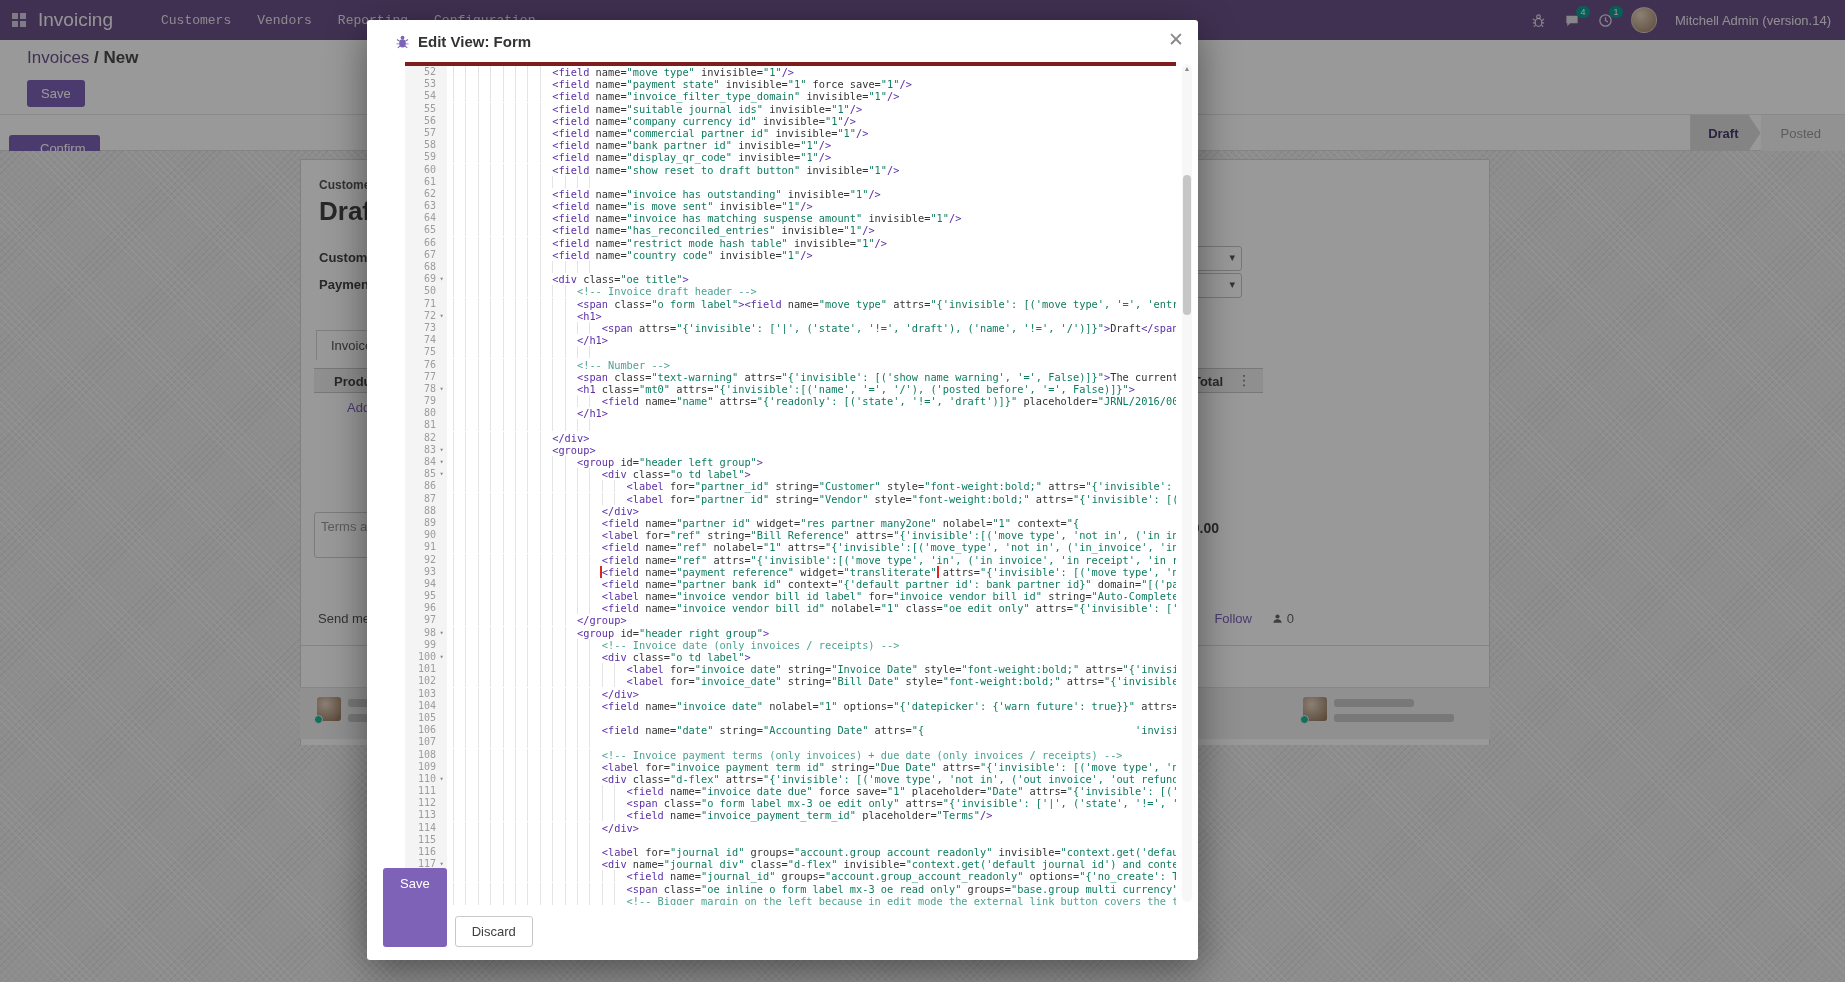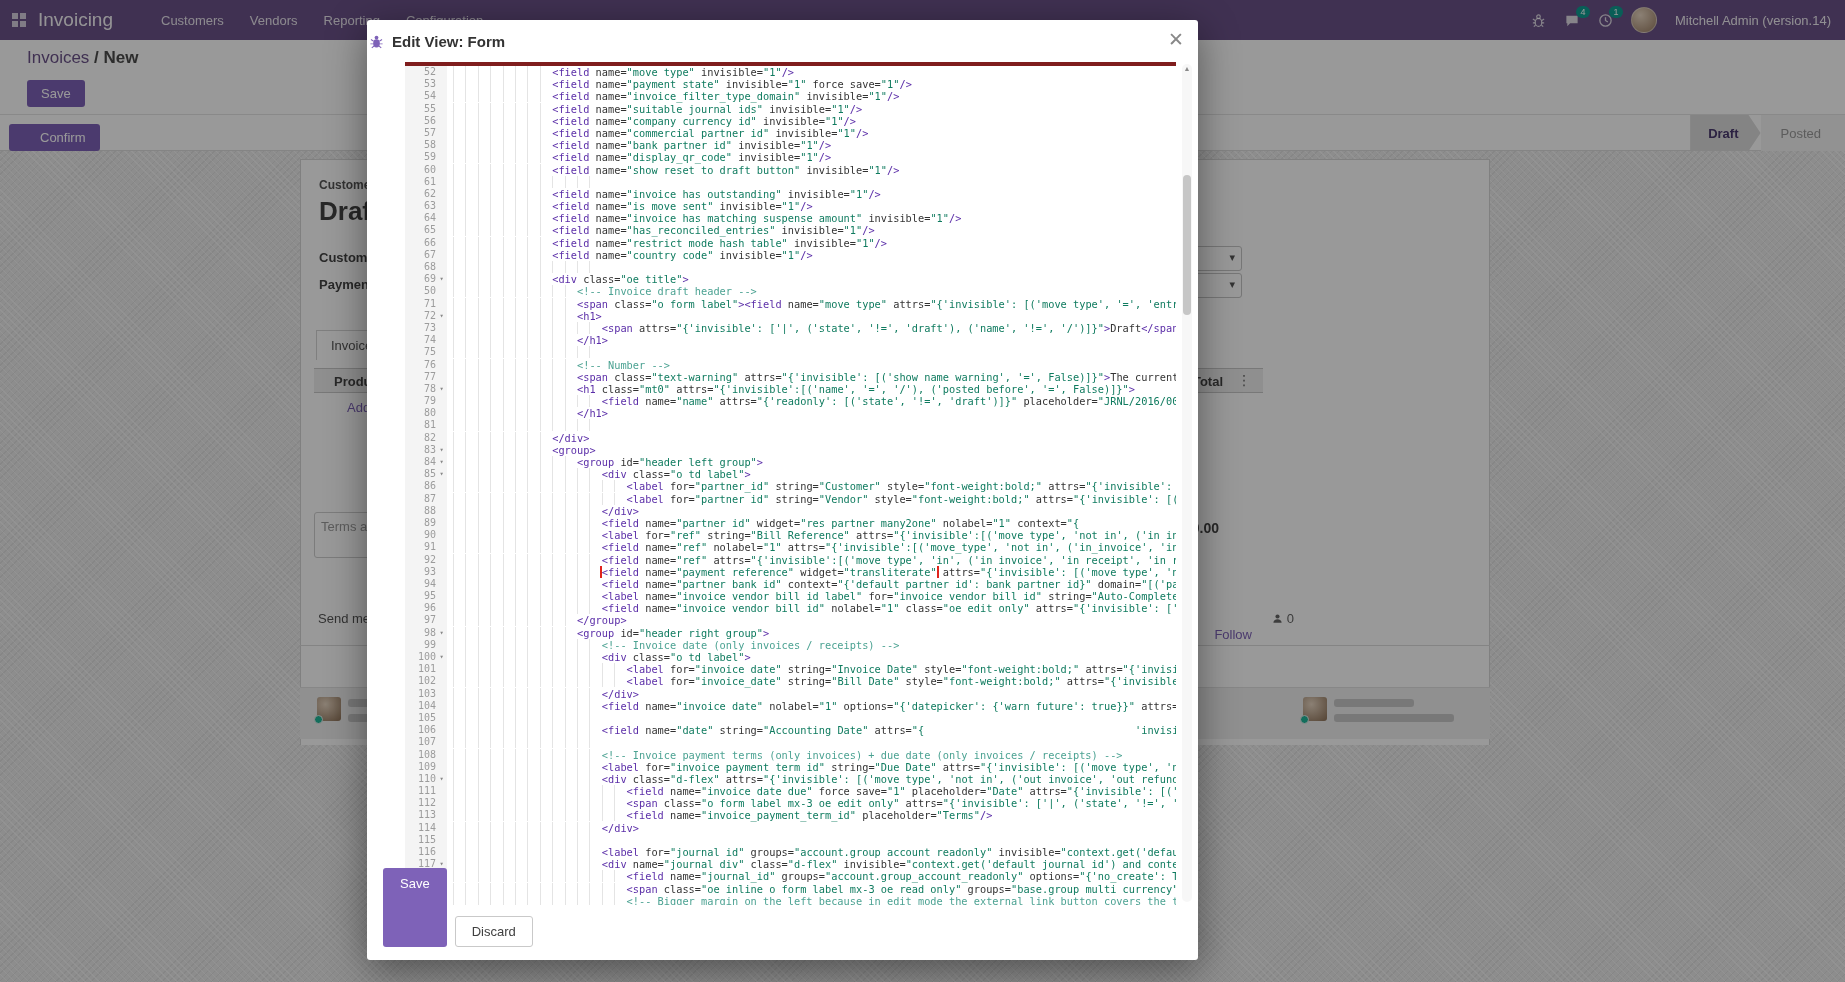--- a/index.html
+++ b/index.html
@@ -5,21 +5,21 @@
   * { margin:0; padding:0; box-sizing:border-box; }
   html,body { background:#fff; }
   body { font-family:"Liberation Sans", sans-serif; }
   .stage { position:relative; width:1845px; height:982px; overflow:hidden; background:#fff; }
 
   
   .topbar { position:absolute; left:0; top:0; width:100%; height:40px; background:#6b5289; display:flex; align-items:center; color:#fff; z-index:1; }
   .apps-ico { margin:0 12px 0 12px; display:inline-flex; cursor:pointer; opacity:.85; }
   .brand { font-size:19px; font-weight:400; color:rgba(255,255,255,.95); margin-right:48px; }
   .menu { display:flex; gap:26px; font-size:13px; color:rgba(255,255,255,.85); }
-  .menu span { cursor:pointer; }
+  .menu span { cursor:pointer;font-family:Liberation Mono, monospace; }
   .tb-right { position:absolute; right:14px; top:0; height:40px; display:flex; align-items:center; gap:18px; }
   .tb-ico { position:relative; color:rgba(255,255,255,.8); display:inline-flex; cursor:pointer; }
   .badge { position:absolute; top:-7px; right:-10px; background:#0f9d92; color:#fff; font-size:9px; line-height:12px; min-width:14px; text-align:center; border-radius:8px; padding:0 3px; }
   .avatar-sm { width:26px; height:26px; border-radius:50%; background:radial-gradient(circle at 35% 30%, #e8d6c2, #9a7d62); border:1px solid rgba(255,255,255,.4); }
   .username { font-size:13px; color:rgba(255,255,255,.9); }
 
   
   .row-bc { position:absolute; left:0; top:40px; width:100%; height:36px; background:#fff; }
   .breadcrumb { position:absolute; left:27px; top:8px; font-size:17px; }
   .bc-link { color:#6b5289; cursor:pointer; }
@@ -49,32 +49,32 @@
   .col-prod { position:absolute; left:20px; top:5px; font-size:13px; font-weight:bold; color:#444; }
   .col-total { position:absolute; right:40px; top:5px; font-size:13px; font-weight:bold; color:#444; }
   .dots-ico { position:absolute; right:12px; top:3px; color:#666; font-size:14px; cursor:pointer; }
   .add-line { position:absolute; left:46px; top:240px; font-size:13px; color:#7e62b8; cursor:pointer; white-space:nowrap; }
   .terms-box { position:absolute; left:13px; top:352px; width:540px; height:46px; border:1px solid #cfcfcf; border-radius:3px; }
   .terms-ph { position:absolute; left:6px; top:6px; font-size:13px; color:#9b9b9b; white-space:nowrap; }
   .total-line { position:absolute; right:270px; top:360px; font-size:14px; color:#444; white-space:nowrap; }
   .total-line b { margin-left:14px; }
   .chat-row { position:absolute; left:300px; top:460px; width:1190px; font-size:13px; }
   .chat-btn { color:#555; cursor:pointer; margin-right:26px; }
-  .follow-wrap { position:absolute; right:238px; top:16px; color:#7e62b8; cursor:pointer;margin-left:17px; }
+  .follow-wrap { position:absolute; right:238px; top:0; color:#7e62b8; cursor:pointer;margin-left:17px; }
   .follower { position:absolute; right:196px; top:0; color:#666; cursor:pointer; }
   .chat-div { position:absolute; left:300px; top:494px; width:1190px; border-top:1px solid #ddd; }
   .msg-band { position:absolute; left:300px; top:536px; width:1190px; height:52px; background:#f0f0f0; border-top:1px solid #e2e2e2; }
   .avatar-msg { position:absolute; width:24px; height:24px; border-radius:3px; background:radial-gradient(circle at 35% 30%, #e8d6c2, #8d7157); }
   .presence { position:absolute; left:-3px; bottom:-3px; width:9px; height:9px; border-radius:50%; background:#21b799; border:1.5px solid #f0f0f0; }
   .bar { position:absolute; height:8px; border-radius:3px; background:#c9c9c9; }
 
   
   .overlay { position:absolute; inset:0; background:rgba(0,0,0,.4); z-index:5; }
   .modal { position:absolute; left:367px; top:20px; width:831px; height:940px; background:#fff; border-radius:3px; box-shadow:0 10px 40px rgba(0,0,0,.45); z-index:10; }
-  .m-head { position:absolute; left:0; top:0; width:100%; height:42px; display:flex; align-items:center; padding-left:2px; }
+  .m-head { position:absolute; left:0; top:0; width:100%; height:42px; display:flex; align-items:center; padding-left:28px; }
   .m-bug { color:#7e62b8; display:inline-flex; margin-right:8px; }
   .m-title { font-size:15px; font-weight:bold; color:#333; }
   .m-close { position:absolute; right:14px; top:8px; font-size:19px; color:#888; cursor:pointer; font-family:"DejaVu Sans", sans-serif; }
 
   
   .editor { position:absolute; left:38px; right:22px; top:42px; height:843px; overflow:hidden; border-top:4px solid #7f1d1d; font-family:"DejaVu Sans Mono","Liberation Mono",monospace; font-size:10.3px; }
   .cl { display:flex; height:12.2px; line-height:12.2px; white-space:pre; overflow:hidden; }
   .ln { flex:0 0 42px; background:#f4f4f4; color:#9c9c9c; font-size:10px; display:flex; justify-content:flex-end; align-items:center; }
   .ln b { font-weight:normal; }
   .fd { width:11px; font-style:normal; font-size:7px; color:#888; text-align:center; visibility:hidden; cursor:pointer; }
@@ -144,21 +144,21 @@
       <span class="bc-cur"> <span>/</span> <span>New</span></span>
     </div>
   </div>
 
   <div class="row-actions">
     <span class="btn btn-primary" style="position:absolute;left:27px;top:4px;">Save</span>
     <span class="btn btn-plain" style="position:absolute;left:76px;top:4px;">Discard</span>
   </div>
 
   <div class="row-status">
-    <span class="btn btn-primary" style="position:absolute;left:9px;top:9px;padding-left:30px;">Confirm</span>
+    <span class="btn btn-primary" style="position:absolute;left:9px;top:20px;padding-left:30px;">Confirm</span>
     <span class="btn btn-plain" style="position:absolute;left:72px;top:5px;">Product</span>
     <div class="statusbar">
       <span class="st-draft">Draft</span>
       <span class="st-posted">Posted</span>
     </div>
   </div>
 
   <div class="content">
     <div class="sheet">
       <div class="sheet-label">Customer Invoice</div>

